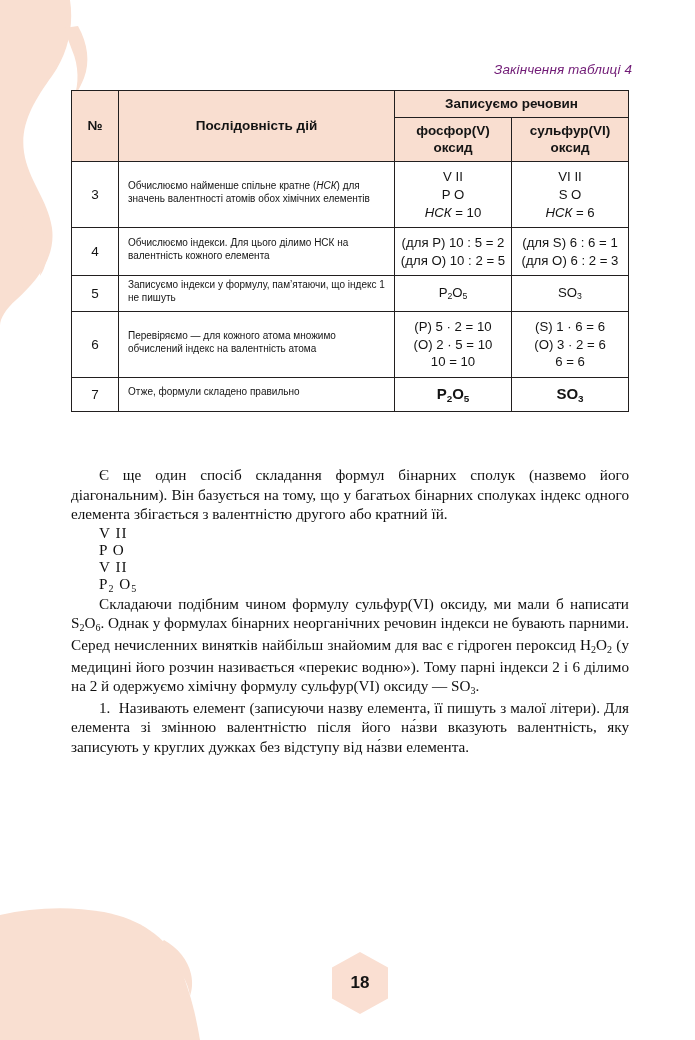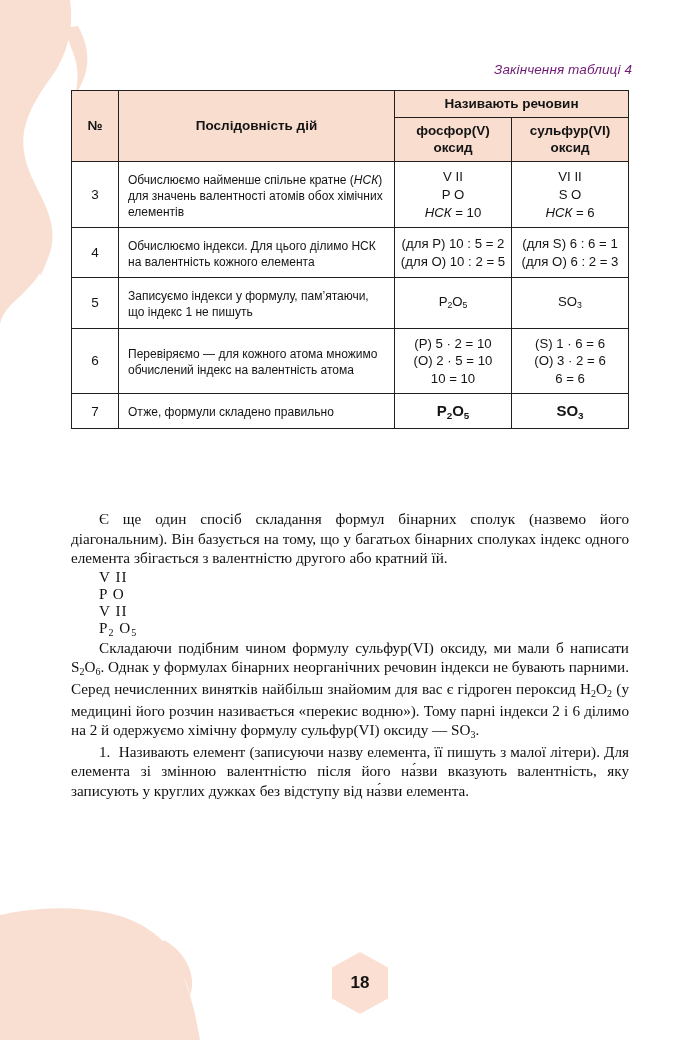--- a/index.html
+++ b/index.html
@@ -74,42 +74,42 @@
   th.col-examples  { }
   th.col-sub       { width: 124.5px; }
 
   td.cell-no {
     text-align: center;
     font-size: 13.5px;
     width: 40px;
     color: #141414;
   }
   td.cell-seq {
-    font-size: 12px;
+    font-size: 10px;
     line-height: 1.30;
-    padding: 11px 6px 7px 9px;
+    padding: 2px 6px 7px 9px;
     text-align: left;
     color: #141414;
   }
   td.cell-val {
     text-align: center;
     font-size: 13.2px;
     line-height: 1.33;
     padding: 6px 3px;
     white-space: nowrap;
     color: #141414;
   }
   td.cell-val.bold  { font-weight: bold; font-size: 15px; }
   sub { font-size: 0.66em; vertical-align: -0.28em; }
 
   
   .body-text {
     position: absolute;
     left: 71px;
-    top: 509px;
+    top: 465px;
     width: 558px;
     z-index: 3;
     font-family: "Liberation Serif", "DejaVu Serif", serif;
     font-size: 15.2px;
     line-height: 1.285;
     color: #101010;
   }
   .body-text p {
     margin: 0;
     text-indent: 28px;
@@ -169,21 +169,21 @@
 </svg>
 
 <div class="running-head">Закінчення таблиці 4</div>
 
 <div class="table-wrap">
   <table class="data-table">
     <thead>
       <tr>
         <th class="col-no" rowspan="2">№</th>
         <th class="col-seq" rowspan="2">Послідовність дій</th>
-        <th class="col-examples" colspan="2">Називають речовин</th>
+        <th class="col-examples" colspan="2">Записуємо речовин</th>
       </tr>
       <tr>
         <th class="col-sub">
           <span>фосфор(V)</span><br>
           <span>оксид</span>
         </th>
         <th class="col-sub">
           <span>сульфур(VI)</span><br>
           <span>оксид</span>
         </th>

